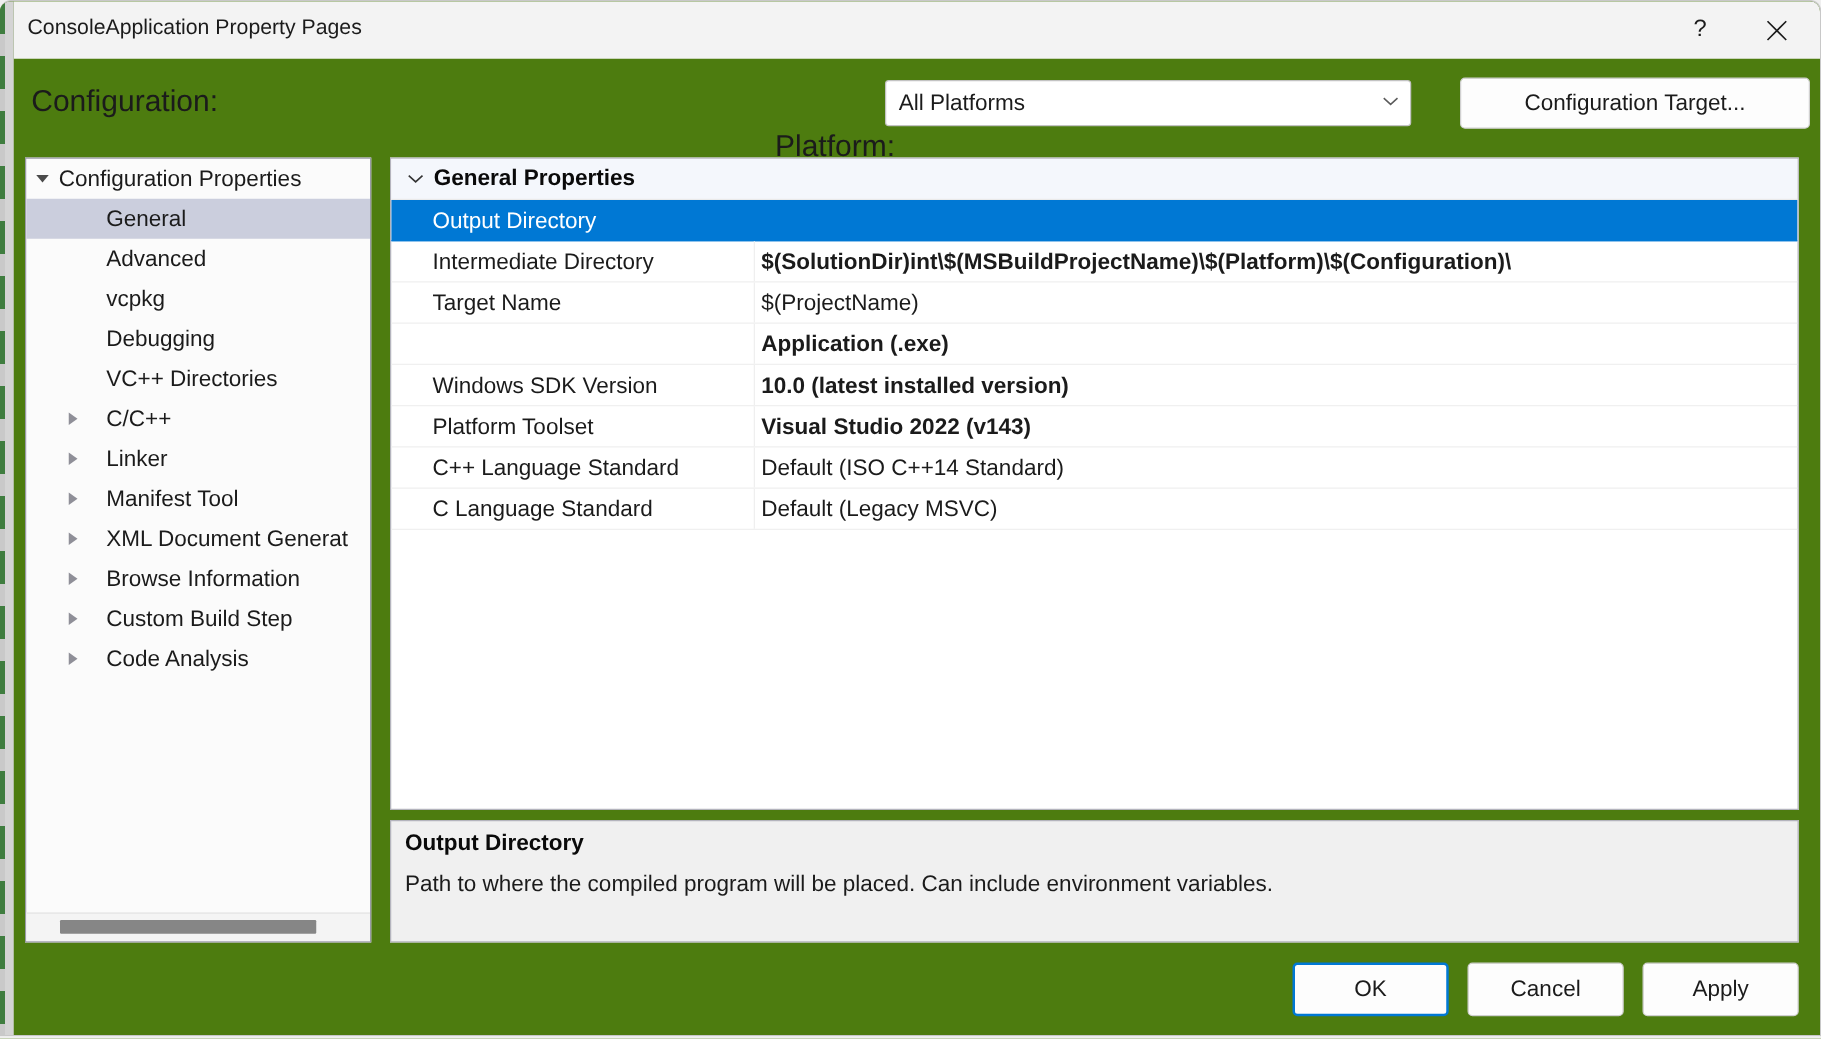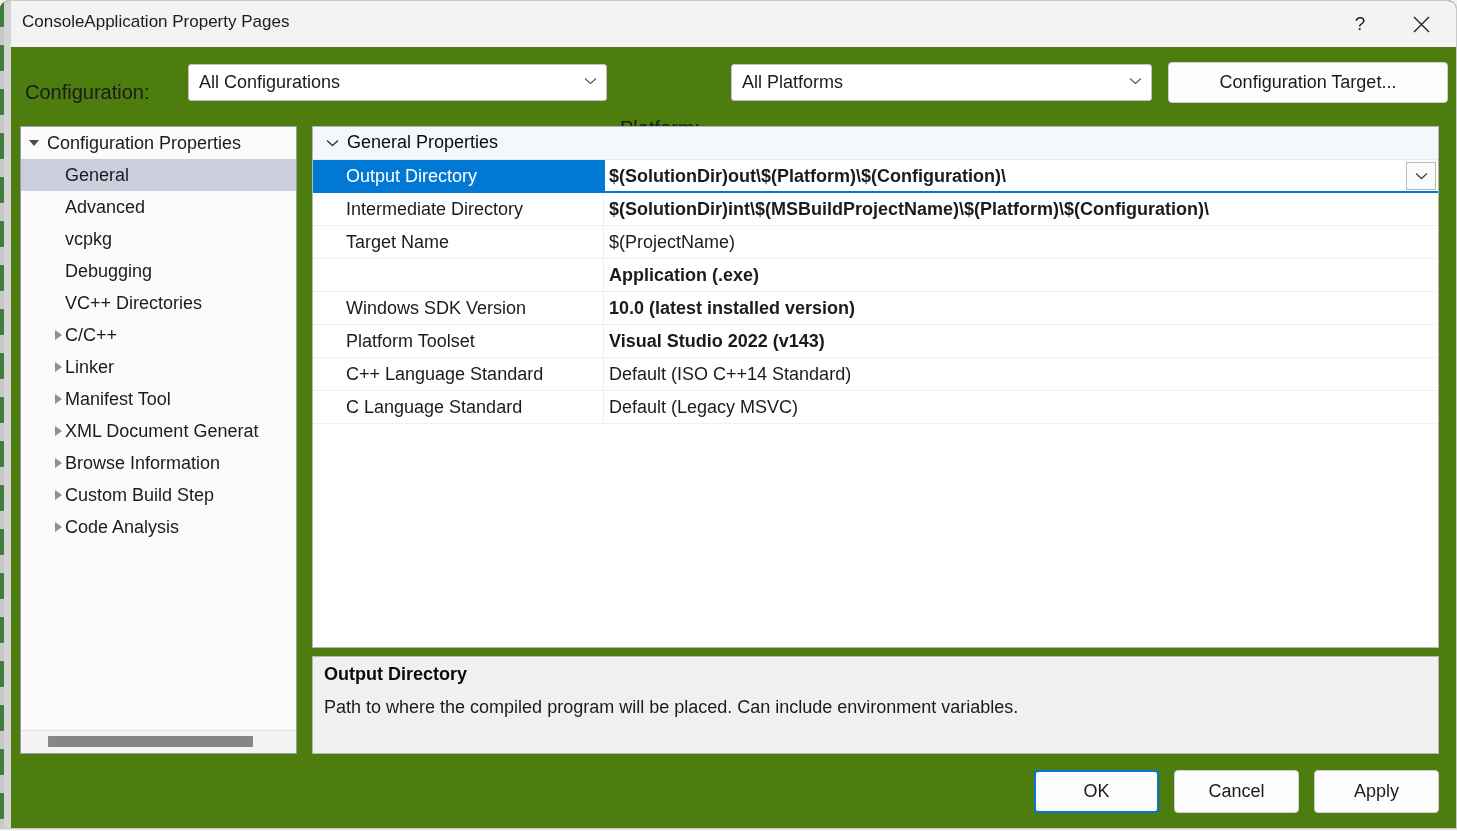--- a/index.html
+++ b/index.html
@@ -89,24 +89,24 @@
   
   #configbar {
     position: absolute;
     left: 11px;
     top: 46px;
     width: 1446px;
     height: 74px;
   }
   .cfg-label {
     position: absolute;
-    font-size: 20px;
-    color: #1b1b1b;
-    white-space: nowrap;
-    top: 34px;
+    font-size: 24px;
+    color: #1b1b1b;
+    white-space: nowrap;
+    top: 21px;
   }
   #label-configuration { left: 14px; }
   #label-platform      { left: 609px; margin-top: 36px; }
 
   .combo {
     position: absolute;
     top: 17px;
     height: 37px;
     background: #ffffff;
     border: 1px solid #c3c3c3;
@@ -121,21 +121,21 @@
     font-size: 18px;
     color: #1b1b1b;
     white-space: nowrap;
   }
   .combo .chevron {
     position: absolute;
     right: 9px;
     top: 12px;
   }
   #combo-configuration { left: 177px;  width: 419px; }
-  #combo-platform      { left: 720px;  width: 421px; text-decoration: underline; }
+  #combo-platform      { left: 697px;  width: 421px; text-decoration: underline; }
 
   .chev {
     display: block;
     width: 13px; height: 8px;
   }
 
   #btn-config-manager {
     position: absolute;
     left: 1157px;
     top: 15px;
@@ -186,21 +186,21 @@
     top: 0;
     width: 26px;
     height: 32px;
     display: flex;
     align-items: center;
     justify-content: center;
   }
   .tree-item .tw.indent1 { left: 24px; }
   .tree-item .lbl { display: block; }
   .tree-item.level0 .lbl { padding-left: 26px; }
-  .tree-item.level1 .lbl { padding-left: 44px; }
+  .tree-item.level1 .lbl { padding-left: 44px; margin-left: 20px; }
   .tree-item.selected { background: #cbcedd; }
 
   .tri-down {
     width: 0; height: 0;
     border-left: 5px solid transparent;
     border-right: 5px solid transparent;
     border-top: 6px solid #4a4a4a;
   }
   .tri-right-outline {
     width: 0; height: 0;
@@ -252,21 +252,21 @@
   #grid-header .hdr-chev {
     position: absolute;
     left: 13px;
     top: 12px;
   }
   #grid-header .hdr-text {
     position: absolute;
     left: 34px;
     top: 5px;
     font-size: 18px;
-    font-weight: normal;
+    font-weight: bold;
     color: #0a0a0a;
     white-space: nowrap;
   }
 
   .grid-row {
     position: relative;
     height: 33px;
     border-bottom: 1px solid #f0f0f0;
     box-sizing: border-box;
     cursor: default;
@@ -406,28 +406,20 @@
     <div class="caption-btn" id="close-btn">
       <svg class="x-glyph" viewBox="0 0 17 17">
         <path d="M1 1 L16 16 M16 1 L1 16" stroke="currentColor" stroke-width="1.3" fill="none"></path>
       </svg>
     </div>
   </div>
 
   <div id="configbar">
     <div class="cfg-label" id="label-configuration">Configuration:</div>
 
-    <div class="combo" id="combo-configuration">
-      <span class="combo-value">All Configurations</span>
-      <span class="chevron">
-        <svg class="chev" viewBox="0 0 13 8">
-            <path d="M1 1.5 L6.5 6.5 L12 1.5" stroke="#5b5b5b" stroke-width="1.2" fill="none"></path>
-          </svg>
-      </span>
-    </div>
 
     <div class="cfg-label" id="label-platform">Platform:</div>
 
     <div class="combo" id="combo-platform">
       <span class="combo-value">All Platforms</span>
       <span class="chevron">
         <svg class="chev" viewBox="0 0 13 8">
             <path d="M1 1.5 L6.5 6.5 L12 1.5" stroke="#5b5b5b" stroke-width="1.2" fill="none"></path>
           </svg>
       </span>
@@ -513,25 +505,20 @@
         <svg class="chev" viewBox="0 0 13 8">
             <path d="M1 1.5 L6.5 6.5 L12 1.5" stroke="#333333" stroke-width="1.3" fill="none"></path>
           </svg>
       </span>
       <span class="hdr-text">General Properties</span>
     </div>
     <div id="grid-rows">
         <div class="grid-row selected">
           <div class="cell-name">Output Directory</div>
           <div class="col-sep"></div>
-          <div class="cell-value bold">$(SolutionDir)out\$(Platform)\$(Configuration)\<div class="value-dropdown">
-              <svg class="chev" viewBox="0 0 13 8">
-                <path d="M1 1.5 L6.5 6.5 L12 1.5" stroke="#444" stroke-width="1.3" fill="none"></path>
-              </svg>
-            </div></div>
         </div>
         <div class="grid-row">
           <div class="cell-name">Intermediate Directory</div>
           <div class="col-sep"></div>
           <div class="cell-value bold">$(SolutionDir)int\$(MSBuildProjectName)\$(Platform)\$(Configuration)\</div>
         </div>
         <div class="grid-row">
           <div class="cell-name">Target Name</div>
           <div class="col-sep"></div>
           <div class="cell-value">$(ProjectName)</div>

